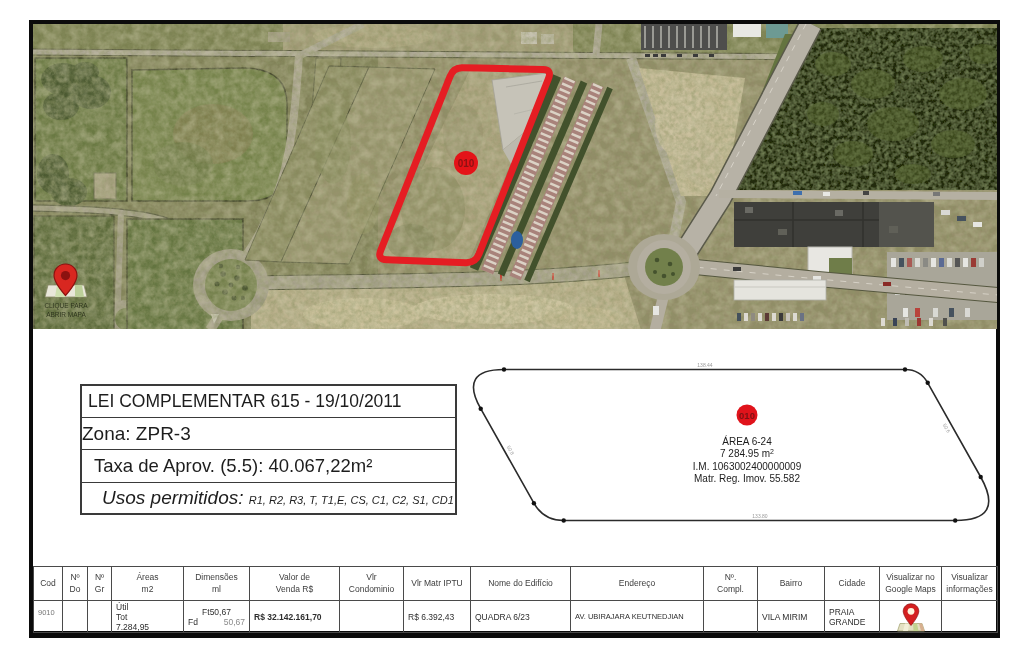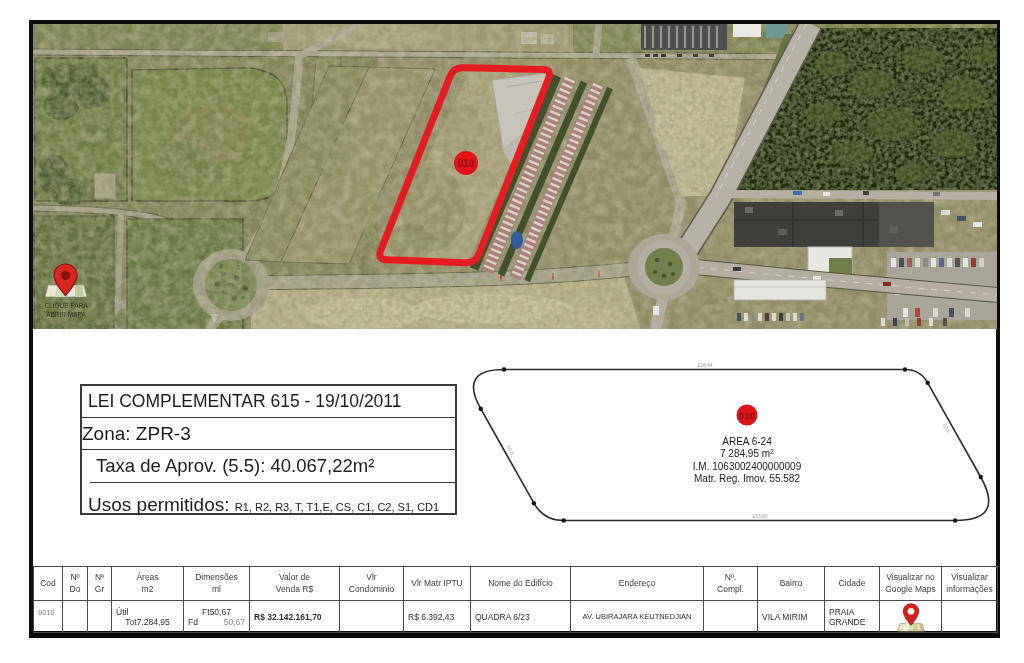--- a/index.html
+++ b/index.html
@@ -332,23 +332,23 @@
   </g>
 </svg>
 </div>
 
 <div class="abs" style="left:80px;top:384px;width:377px;height:131px;border:2px solid #3a3a3a;box-sizing:border-box;color:#1d1d1d;">
 
   <div style="height:31px;border-bottom:1px solid #3a3a3a;font-size:17.5px;line-height:31px;padding-left:6px;white-space:nowrap;">LEI COMPLEMENTAR 615 - 19/10/2011</div>
 
   <div style="height:31px;border-bottom:1px solid #3a3a3a;font-size:19px;line-height:31px;padding-left:0;white-space:nowrap;">Zona: ZPR-3</div>
 
-  <div style="height:32px;border-bottom:1px solid #3a3a3a;font-size:18.5px;line-height:32px;padding-left:6px;white-space:nowrap;margin-left:8px;">Taxa de Aprov. (5.5): 40.067,22m²</div>
-
-  <div style="height:31px;font-size:19px;line-height:43px;padding-left:6px;white-space:nowrap;">Usos permitidos: <span style="font-size:11px;">R1, R2, R3, T, T1,E, CS, C1, C2, S1, CD1</span></div>
+  <div style="height:32px;border-bottom:1px solid #3a3a3a;font-size:18.5px;line-height:32px;padding-left:12px;white-space:nowrap;">Taxa de Aprov. (5.5): 40.067,22m²</div>
+
+  <div style="height:31px;font-size:19px;line-height:29px;padding-left:20px;white-space:nowrap;font-style:italic;">Usos permitidos: <span style="font-size:11px;">R1, R2, R3, T, T1,E, CS, C1, C2, S1, CD1</span></div>
 </div>
 
 <div class="abs" style="left:440px;top:350px;width:560px;height:190px;">
 <svg width="560" height="190" viewBox="0 0 560 190">
 
   <path d="M 64,19.5 H 465 Q 480.2,19.5 487.7,32.8 L 540.7,127 Q 565.2,170.5 515.2,170.5 H 123.7 Q 103.7,170.5 93.9,153.2 L 40.7,58.7 Q 18.6,19.5 64,19.5 Z" fill="#ffffff" stroke="#2b2b2b" stroke-width="1.6"></path>
 
   <g fill="#111">
     <circle cx="64" cy="19.5" r="2.2"></circle>
         <circle cx="465" cy="19.5" r="2.2"></circle>
@@ -418,40 +418,40 @@
   </tr>
   <tr style="height:32px;margin-left:16px;">
     <td class="d" style="vertical-align:top;padding-top:6px;"><span style="color:#777;font-size:7.5px;">9010</span></td>
     <td class="d"></td>
     <td class="d"></td>
     <td class="d">
       <div style="display:flex;justify-content:space-between;">
               <span>Útil</span>
               <span></span>
             </div>
-      <div style="display:flex;justify-content:center;">
+      <div style="display:flex;justify-content:flex-start;flex-direction:column;">
               <span>Tot</span>
               <span>7.284,95</span>
             </div>
     </td>
     <td class="d">
       <div style="display:flex;justify-content:center;">
               <span>Ft</span>
               <span>50,67</span>
             </div>
       <div style="display:flex;justify-content:space-between;">
               <span>Fd</span>
               <span style="color:#8a8a8a;">50,67</span>
             </div>
     </td>
     <td class="d" style="font-weight:bold;">R$ 32.142.161,70</td>
     <td class="d"></td>
     <td class="d">R$ 6.392,43</td>
     <td class="d">QUADRA 6/23</td>
-    <td class="d" style="font-size:7.5px;text-align:center;">AV. UBIRAJARA KEUTNEDJIAN</td>
+    <td class="d" style="font-size:7.5px;">AV. UBIRAJARA KEUTNEDJIAN</td>
     <td class="d"></td>
     <td class="d">VILA MIRIM</td>
     <td class="d">PRAIA<br>GRANDE</td>
     <td class="d" style="text-align:center;">
       <svg width="30" height="29" viewBox="0 0 30 29" style="vertical-align:middle;margin-top:2px;">
 
         <path d="M4,20.5 L26,20.5 L28.5,28 L1.5,28 Z" fill="#e3e0c2" stroke="#a8a878" stroke-width="0.8"></path>
         <path d="M9,20.5 L13,20.5 L12,28 L7,28 Z" fill="#f2efd8"></path>
         <path d="M17,20.5 L21,20.5 L22.5,28 L17.5,28 Z" fill="#c2d490"></path>
         <path d="M23,20.5 L26,20.5 L28.5,28 L25,28 Z" fill="#d8b090"></path>

